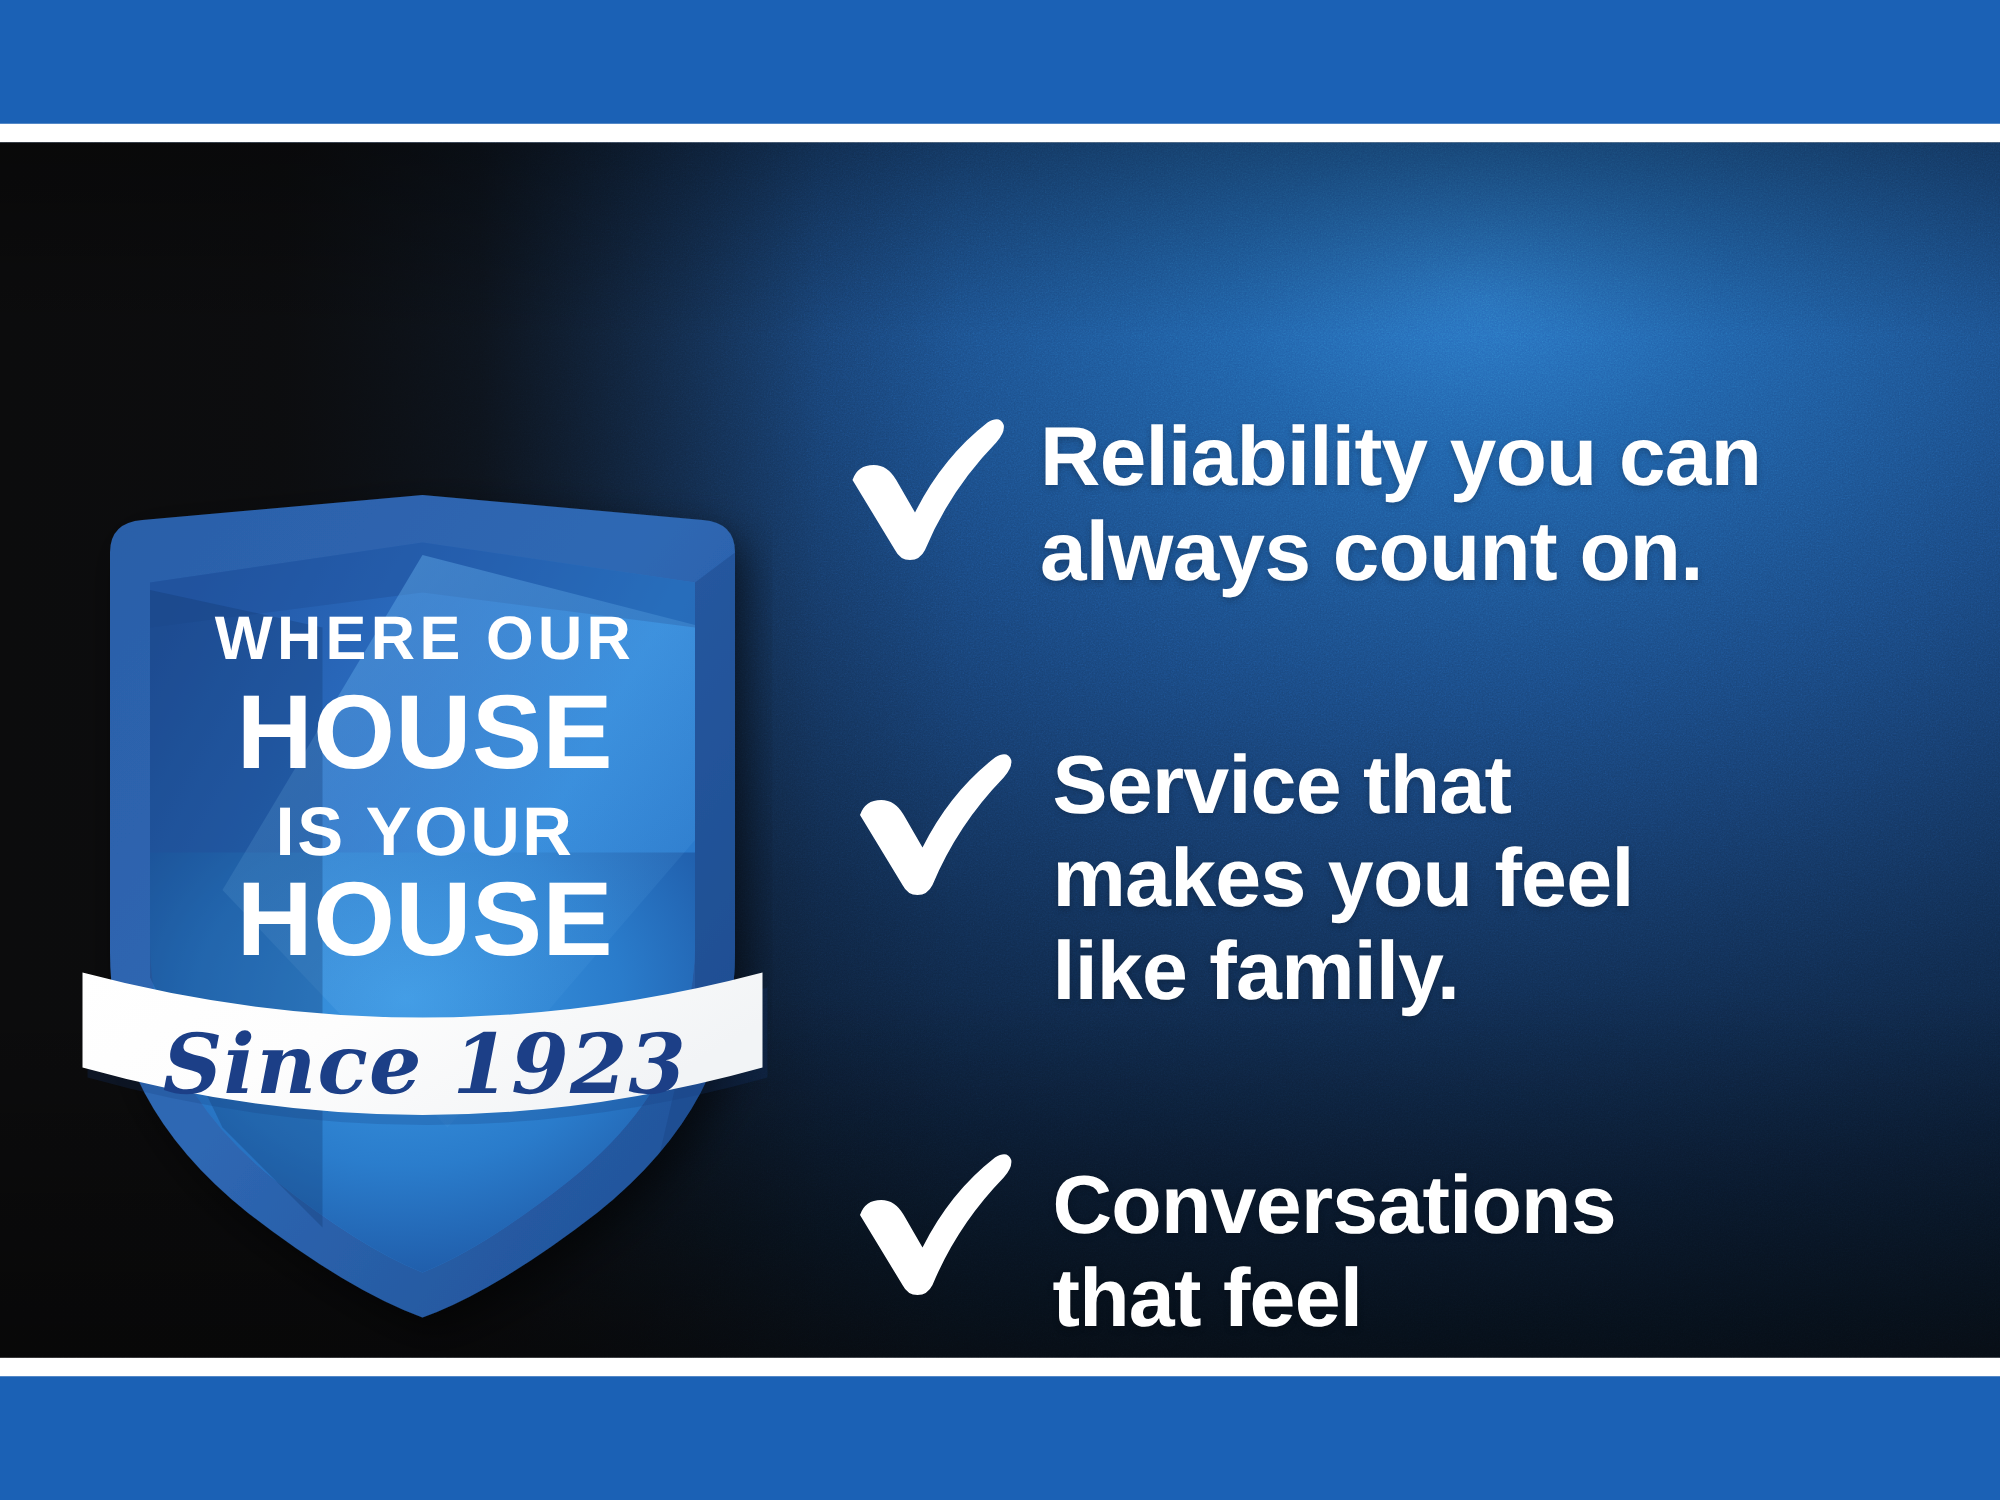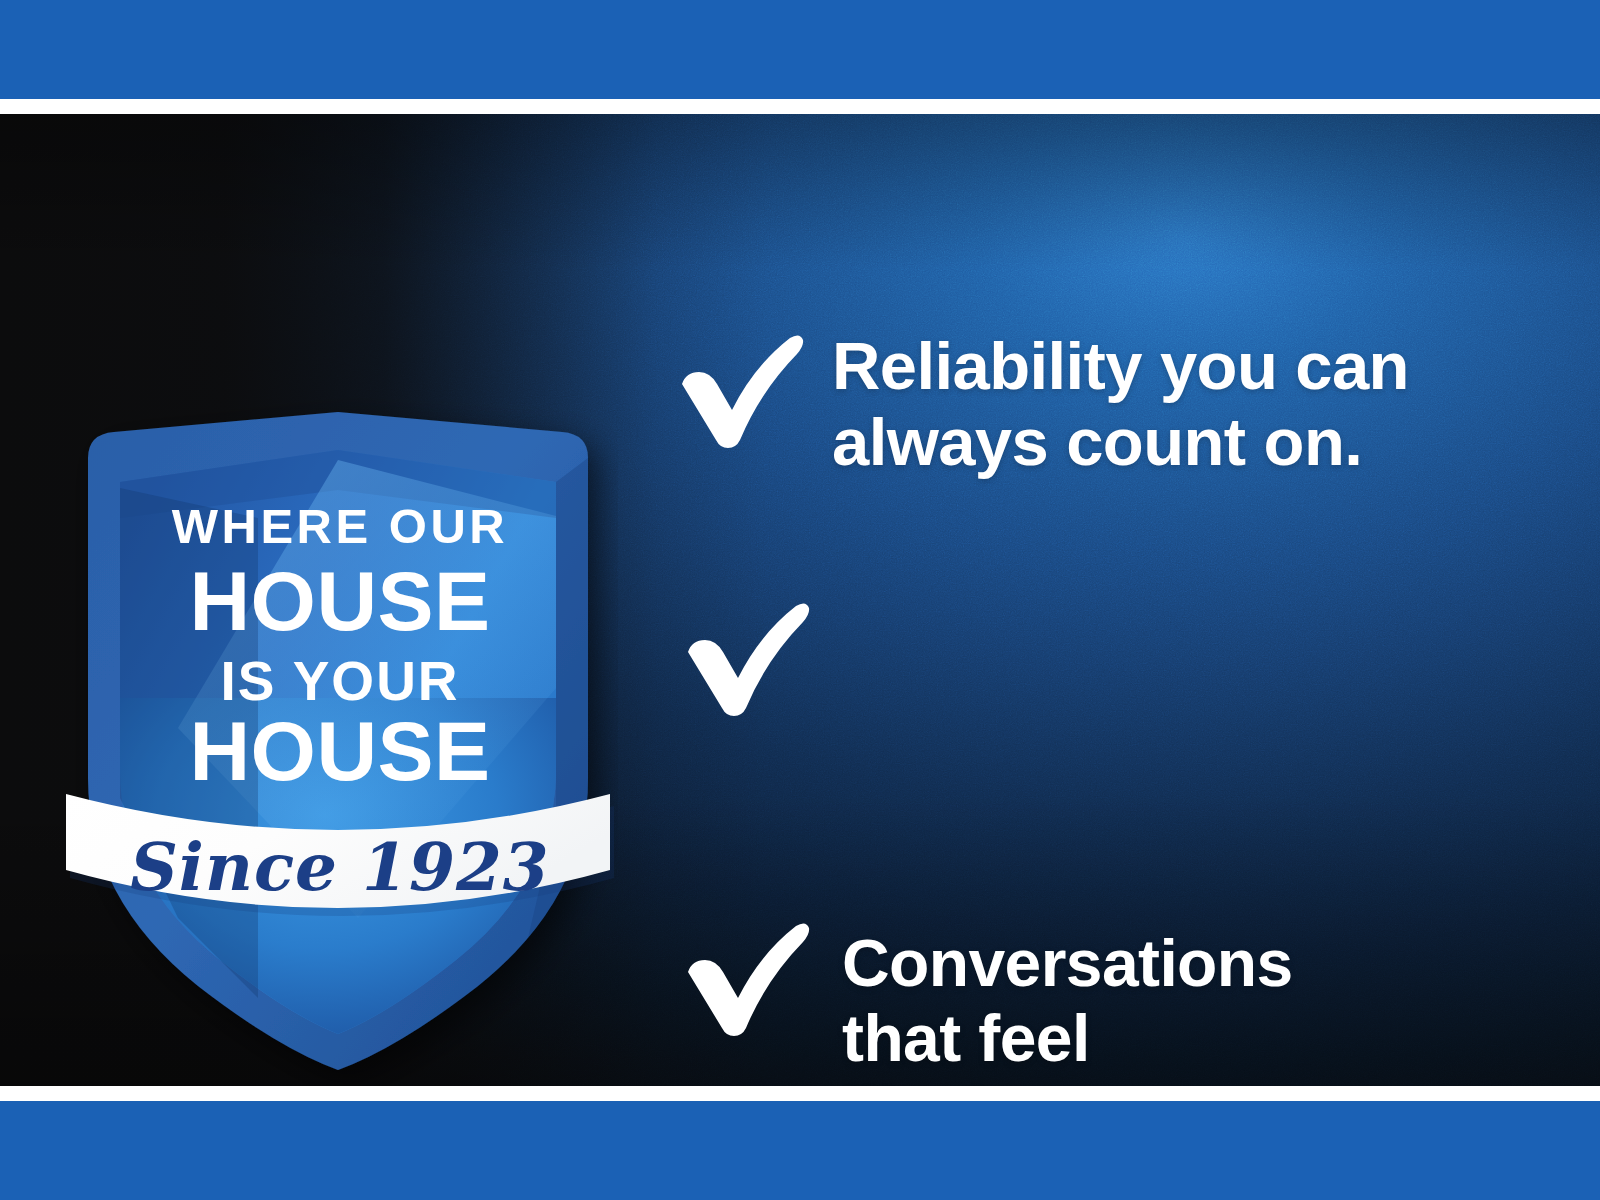--- a/index.html
+++ b/index.html
@@ -76,21 +76,21 @@
     inset: -20px;
     opacity: 0.38;
     pointer-events: none;
     mix-blend-mode: overlay;
   }
 
   
   #shield-wrap {
     position: absolute;
     left: 58px;
-    top: 284px;
+    top: 268px;
     width: 560px;
     height: 700px;
   }
   #shield-wrap svg { display: block; }
 
   .shield-line {
     fill: #ffffff;
     font-family: "Liberation Sans", sans-serif;
     font-weight: bold;
     text-anchor: middle;
@@ -273,20 +273,23 @@
       </div>
 
       <div class="bullet b2">
         <span class="check">
           <svg width="132" height="120" viewBox="0 0 132 120" xmlns="http://www.w3.org/2000/svg">
             <path d="M10 56 Q14 44 27 44 Q38 44 45 56 L60 82
                      Q82 38 118 10 Q128 4 131 12 Q132 18 125 26
                      Q88 64 68 112 Q64 120 56 120 Q48 120 44 112 Z" fill="#ffffff"></path>
           </svg>
         </span>
+        <span class="btext">Service that
+makes you feel
+like family.</span>
       </div>
 
       <div class="bullet b3">
         <span class="check">
           <svg width="132" height="120" viewBox="0 0 132 120" xmlns="http://www.w3.org/2000/svg">
             <path d="M10 56 Q14 44 27 44 Q38 44 45 56 L60 82
                      Q82 38 118 10 Q128 4 131 12 Q132 18 125 26
                      Q88 64 68 112 Q64 120 56 120 Q48 120 44 112 Z" fill="#ffffff"></path>
           </svg>
         </span>

